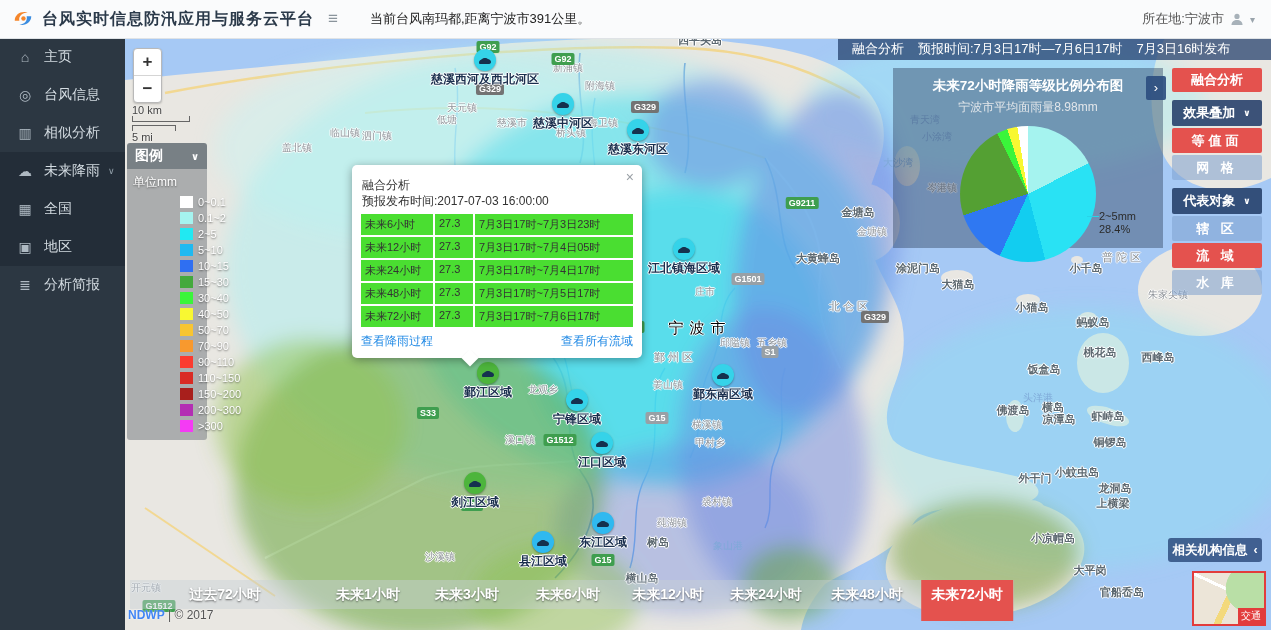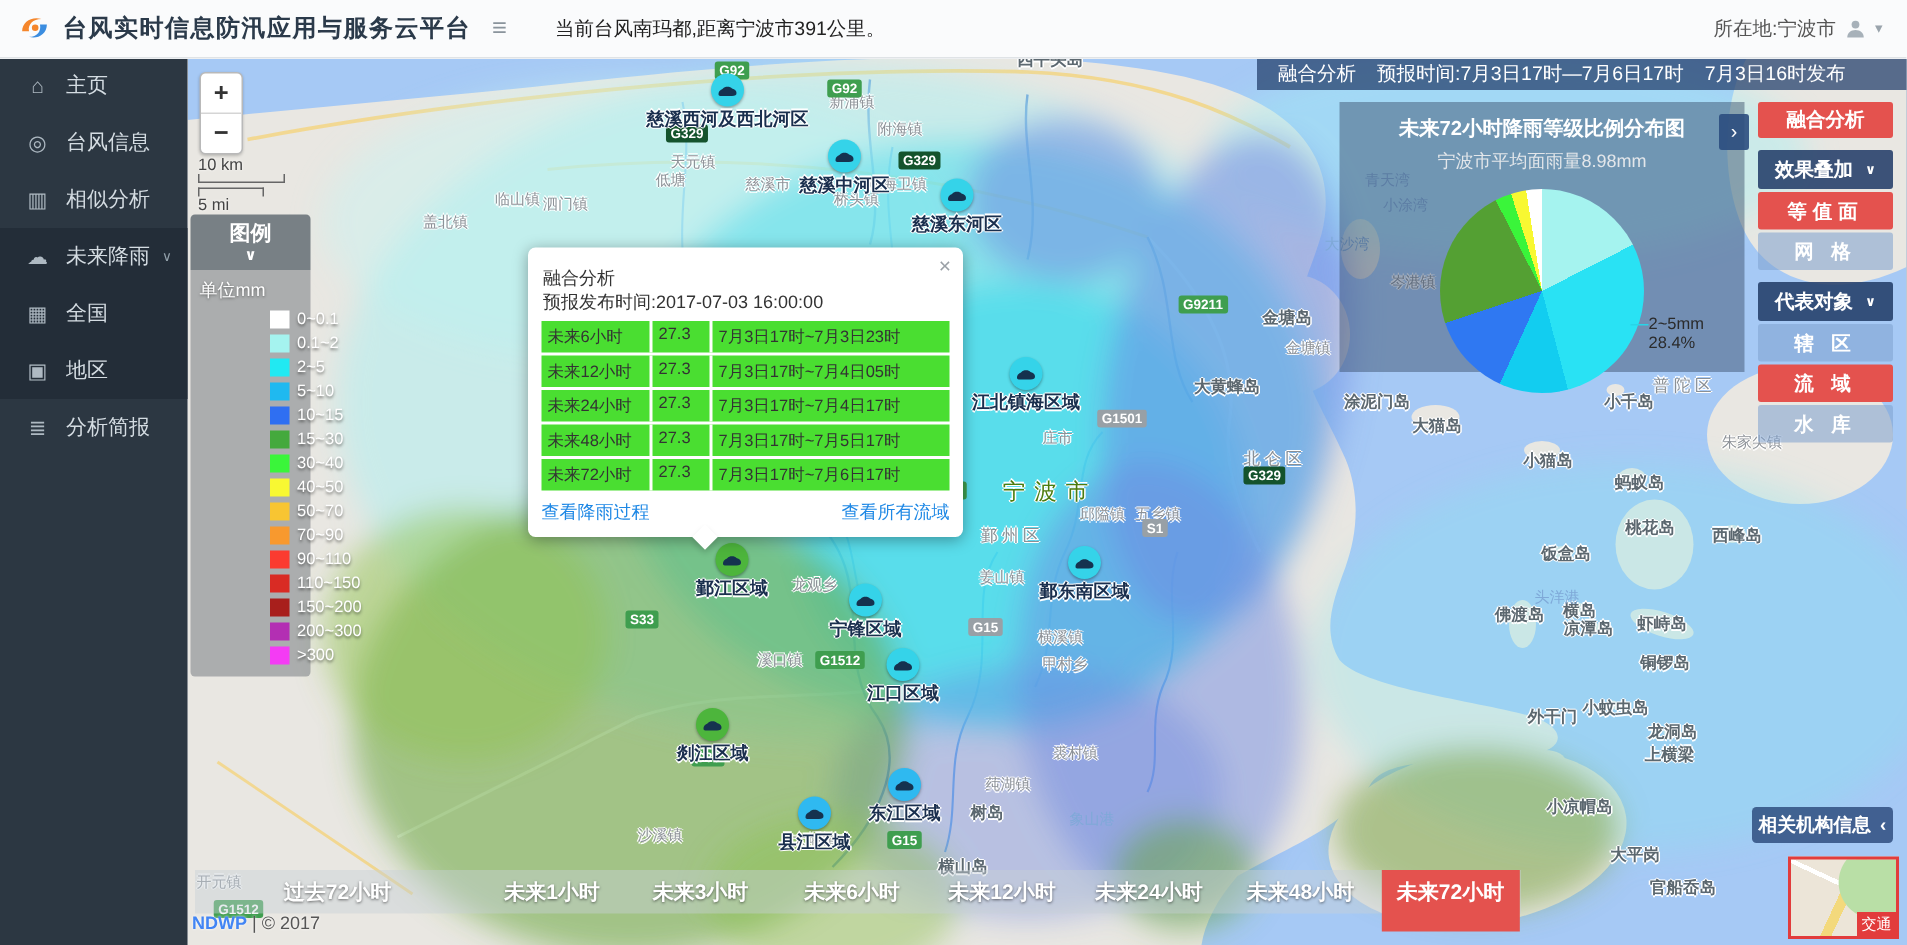--- a/index.html
+++ b/index.html
@@ -20,46 +20,46 @@
   .side-item{height:38px;display:flex;align-items:center;padding-left:16px;color:#d4dce2;font-size:14px;cursor:pointer;}
   .side-item.grouped{background:#232d38;}
   .side-item .s-icon{width:18px;margin-right:10px;color:#aeb9c2;font-size:14px;text-align:center;}
   .side-item .s-caret{margin-left:8px;font-size:9px;color:#93a1ab;}
 
   
   .map{position:absolute;left:125px;top:38px;width:1146px;height:592px;overflow:hidden;}
   .map svg.base{position:absolute;left:0;top:0;}
   .map-label{position:absolute;transform:translate(-50%,-50%);white-space:nowrap;pointer-events:none;
     text-shadow:-1px 0 #fff,1px 0 #fff,0 -1px #fff,0 1px #fff;z-index:5;}
-  .lbl-districtlg{font-size:15px;color:#4d7c0f;letter-spacing:6px;}
+  .lbl-districtlg{font-size:15px;color:#000000;letter-spacing:6px;}
   .lbl-district{font-size:11px;color:#8b9095;letter-spacing:3px;}
   .lbl-island{font-size:11px;font-weight:bold;color:#5c6870;}
   .lbl-town{font-size:10px;color:#8d9298;}
   .lbl-water{font-size:10px;color:#7fa9d8;text-shadow:none;}
   .road-badge{position:absolute;transform:translate(-50%,-50%);font-size:9px;font-weight:bold;color:#fff;padding:1px 3px;border-radius:2px;z-index:5;pointer-events:none;}
-  .rb-g{background:#3f9e4f;} .rb-o{background:#14532d;} .rb-r{background:#d9534f;} .rb-y{background:#98a0a6;}
+  .rb-g{background:#3f9e4f;} .rb-o{background:#737373;margin-left:32px;} .rb-r{background:#d9534f;} .rb-y{background:#98a0a6;}
 
   .marker{position:absolute;z-index:8;}
   .pin{position:absolute;width:22px;height:22px;border-radius:50%;transform:translate(-50%,-50%);display:flex;align-items:center;justify-content:center;box-shadow:0 1px 2px rgba(0,0,0,.35);cursor:pointer;}
   .pin svg{display:block;}
   .pin-label{position:absolute;top:11px;transform:translateX(-50%);font-size:12px;font-weight:bold;color:#1a2f4e;white-space:nowrap;
     text-shadow:-1px 0 #fff,1px 0 #fff,0 -1px #fff,0 1px #fff;}
 
   
   .zoomctl{position:absolute;left:8px;top:10px;width:27px;background:#fff;border:1px solid #b9b9b9;border-radius:4px;z-index:20;box-shadow:0 1px 2px rgba(0,0,0,.2);}
   .zoomctl .zbtn{height:26px;line-height:26px;text-align:center;font-size:17px;font-weight:bold;color:#333;cursor:pointer;}
   .zoomctl .zbtn:first-child{border-bottom:1px solid #d5d5d5;}
   .scalebox{position:absolute;left:7px;top:66px;z-index:20;font-size:11px;color:#444;text-shadow:0 0 2px #fff;}
   .scale-km{width:56px;border:1px solid #666;border-top:none;height:5px;}
   .scale-mi{width:42px;border:1px solid #666;border-bottom:none;height:5px;margin-top:3px;}
   .scalebox .stxt{line-height:12px;}
 
   
   .legend{position:absolute;left:2px;top:105px;width:80px;z-index:22;}
-  .legend-head{background:rgba(95,105,112,.82);color:#fff;font-size:14px;font-weight:bold;padding:4px 8px;border-radius:3px 3px 0 0;display:flex;justify-content:space-between;align-items:center;cursor:pointer;flex-direction:column;}
+  .legend-head{background:rgba(95,105,112,.82);color:#fff;font-size:14px;font-weight:bold;padding:4px 8px;border-radius:3px 3px 0 0;display:flex;justify-content:space-between;align-items:center;cursor:pointer;}
   .legend-head .lg-caret{font-size:10px;}
   .legend-body{background:rgba(120,126,132,.55);padding:3px 5px 6px 5px;border-radius:0 0 3px 3px;}
   .legend-unit{color:#fff;font-size:12px;margin:2px 0 3px 1px;text-shadow:0 1px 2px rgba(0,0,0,.5);}
   .legend-row{display:flex;align-items:center;height:16px;padding-left:48px;}
   .legend-sw{width:13px;height:12px;margin-right:5px;flex:0 0 auto;}
   .legend-lab{color:#fff;font-size:11px;text-shadow:0 1px 2px rgba(0,0,0,.5);}
 
   
   .popup{position:absolute;left:227px;top:127px;width:272px;background:#fff;border-radius:5px;box-shadow:0 2px 10px rgba(0,0,0,.35);z-index:30;padding:6px 9px 8px 9px;}
   .popup-close{position:absolute;right:8px;top:4px;color:#9aa0a6;font-size:14px;cursor:pointer;}

